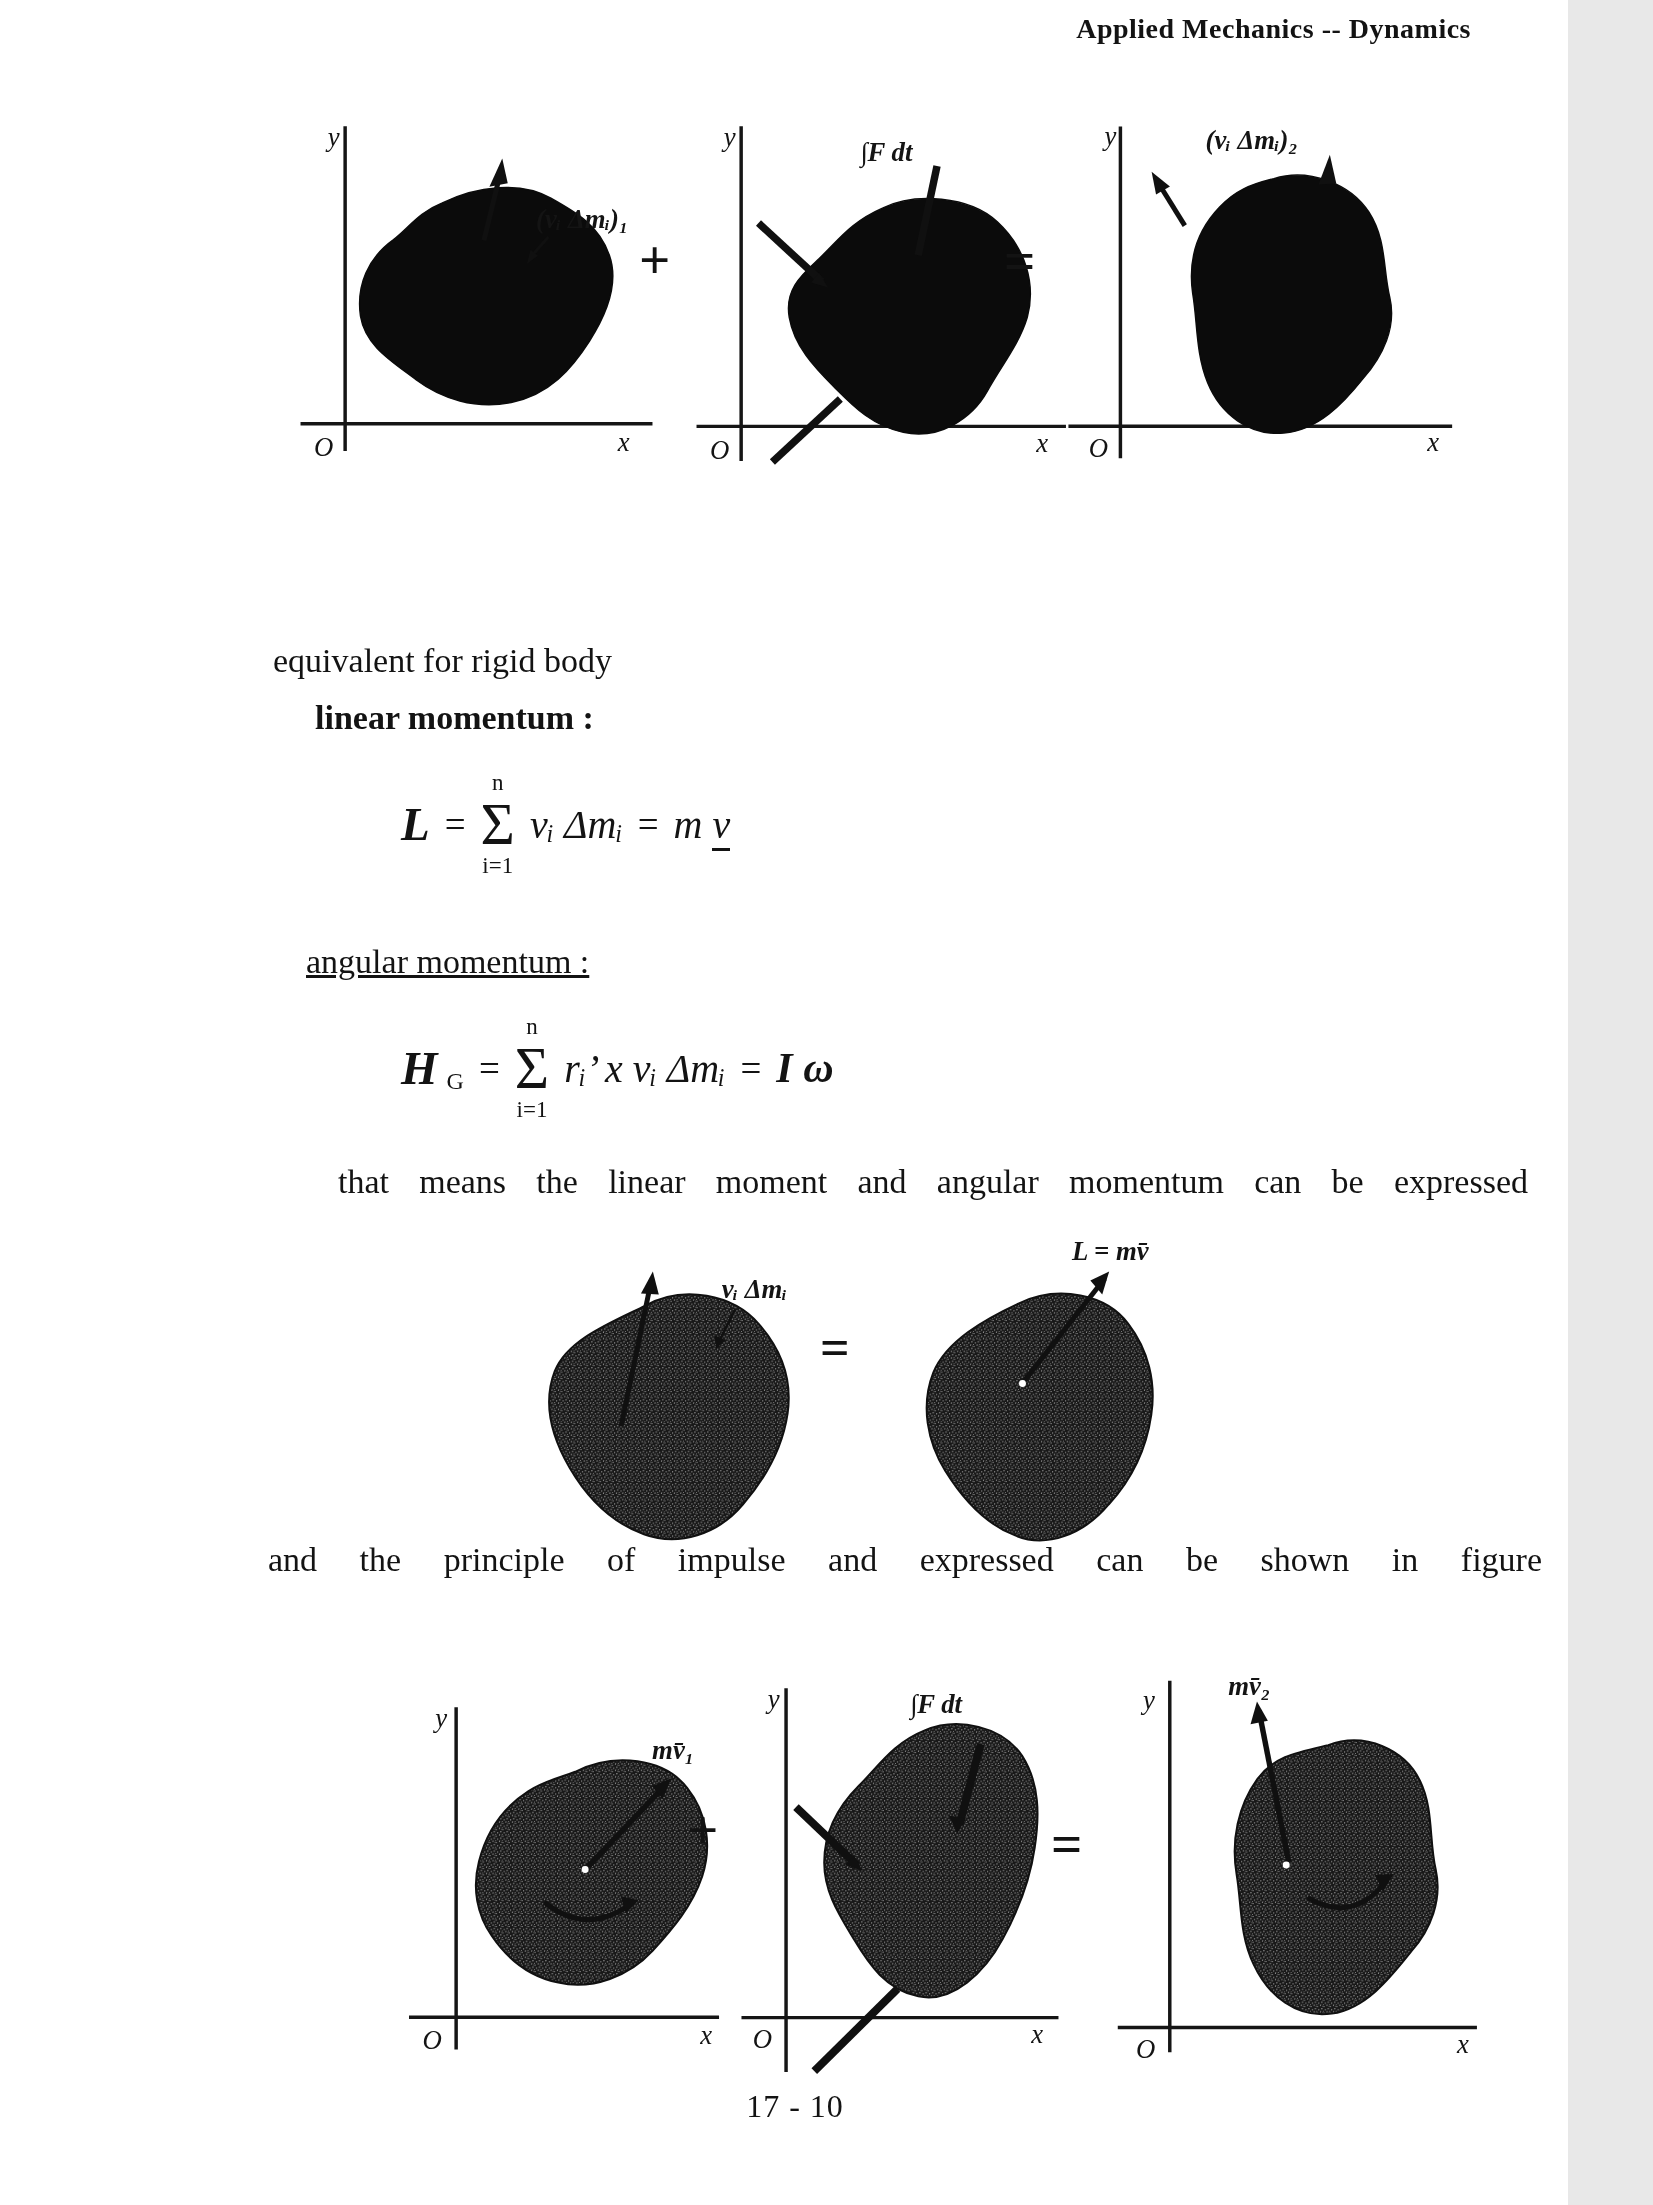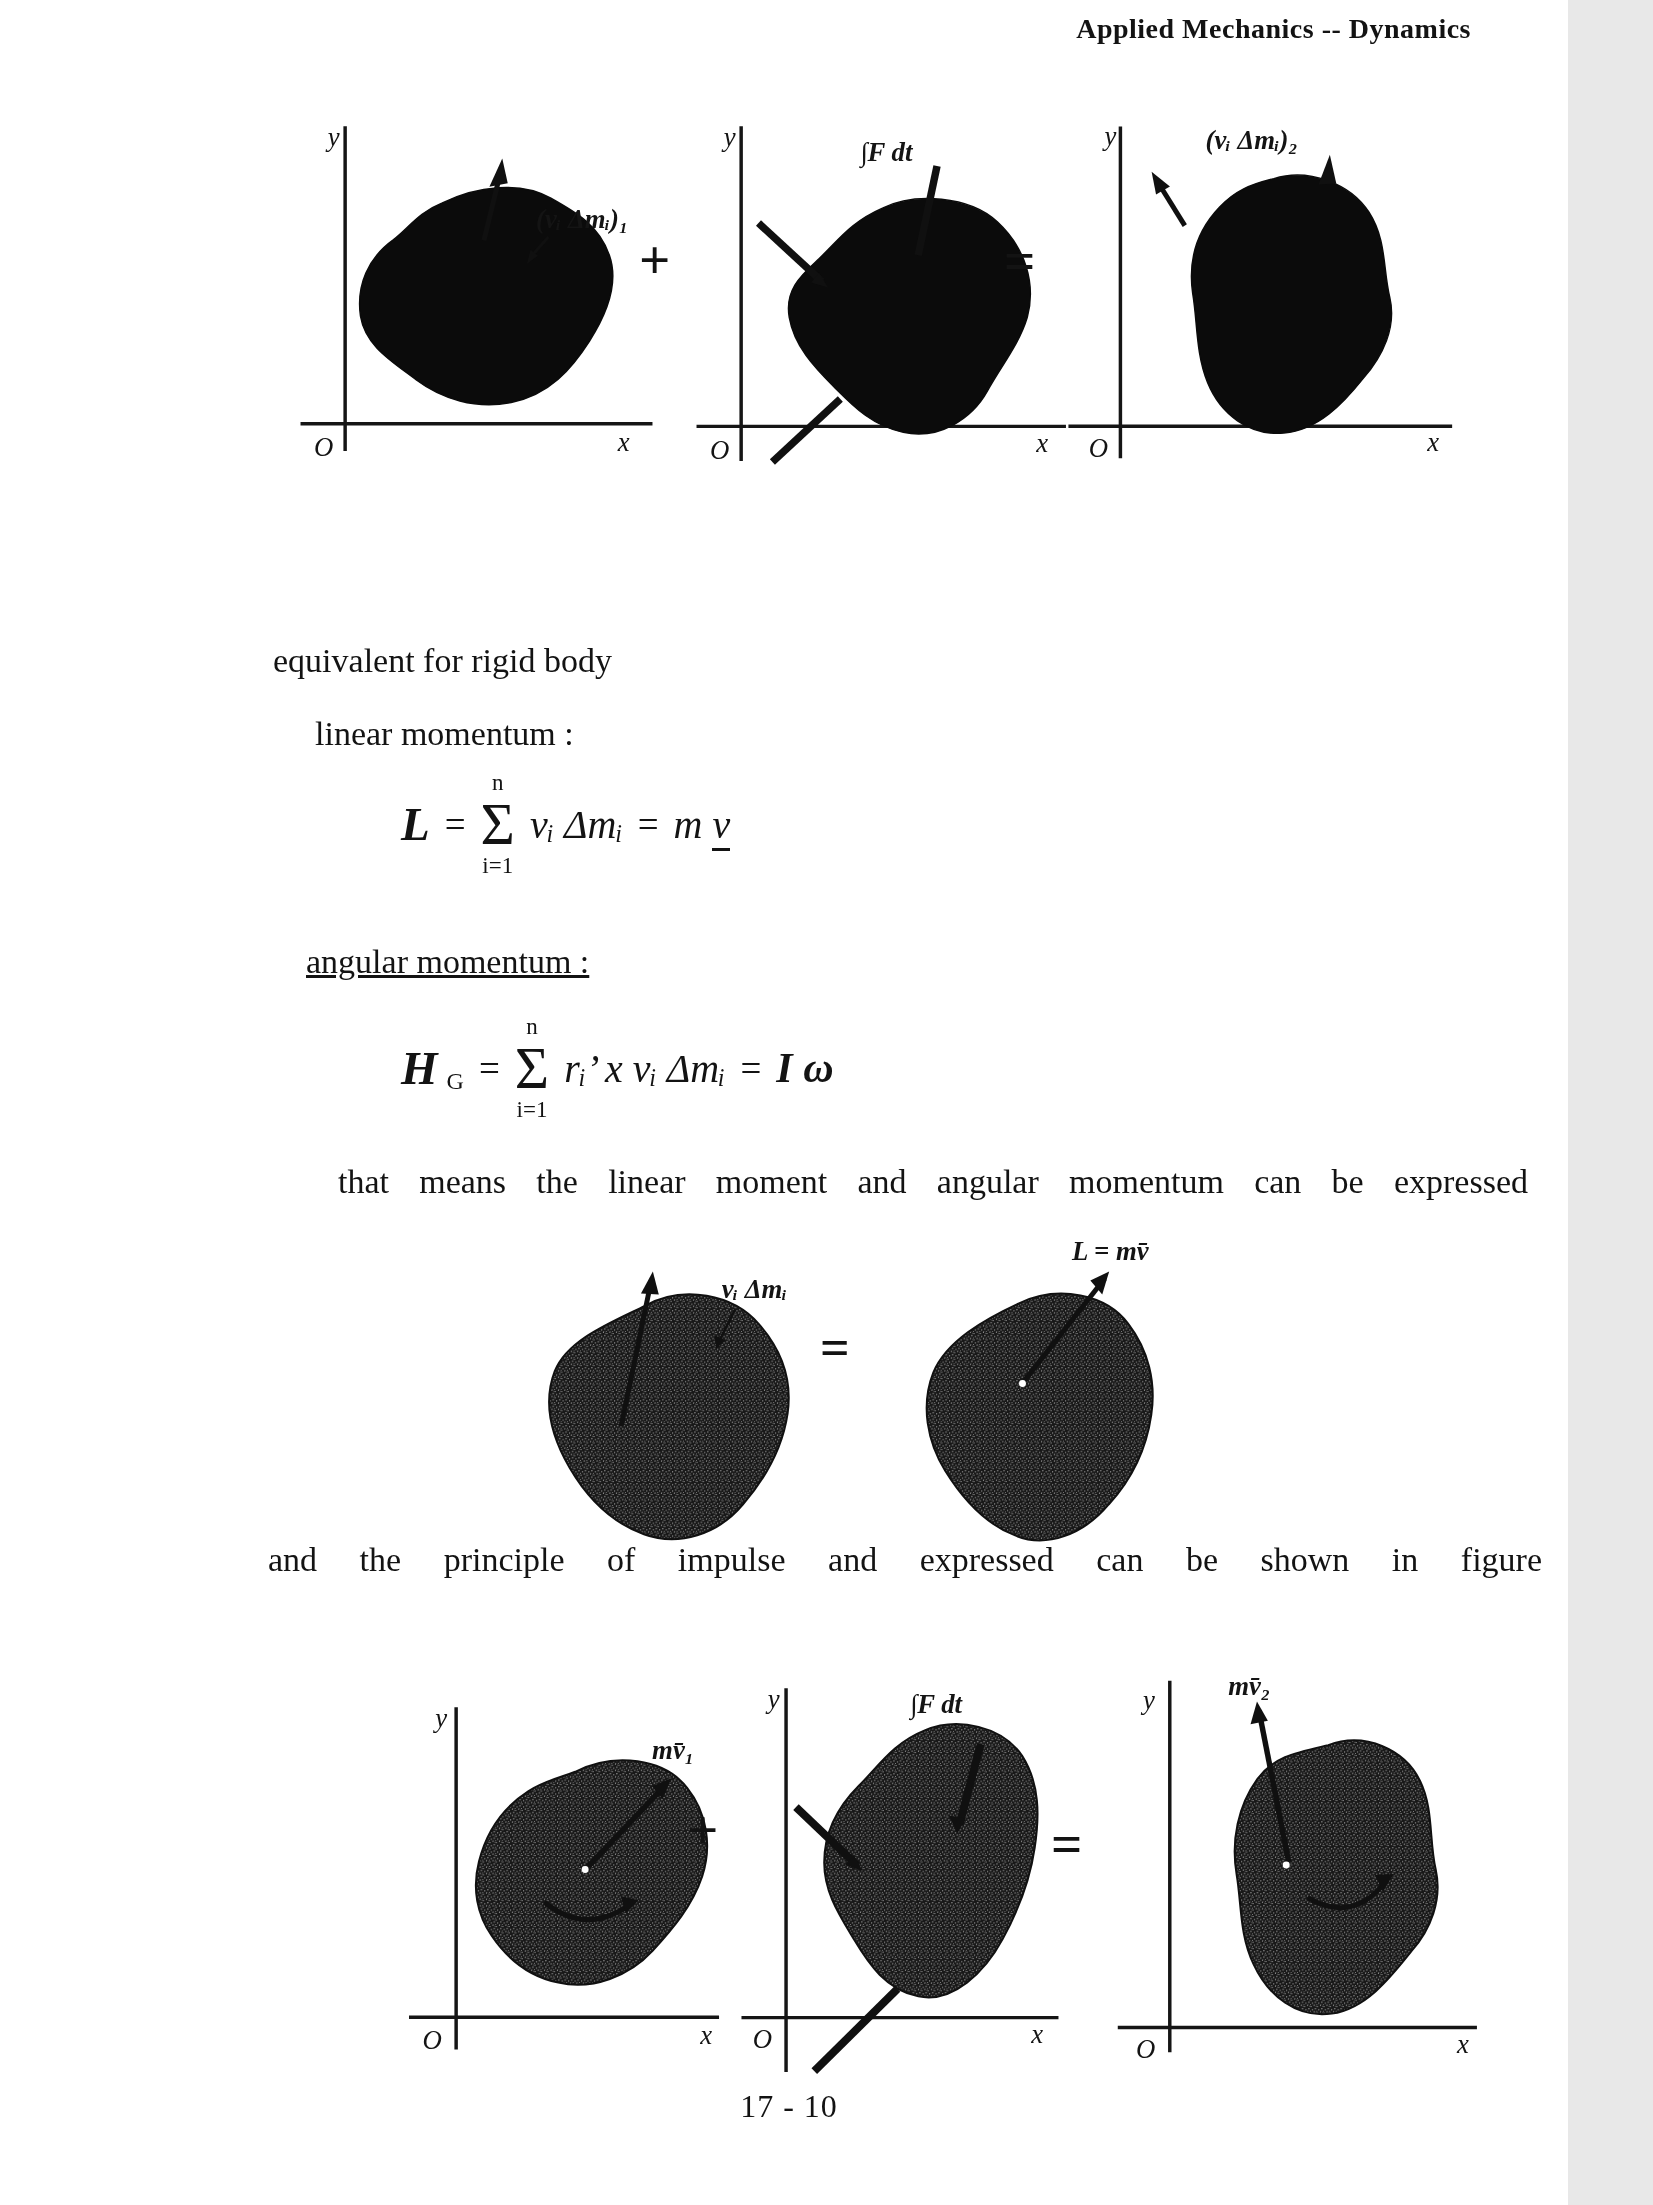--- a/index.html
+++ b/index.html
@@ -35,21 +35,21 @@
   }
   .var{font-style:italic;}
   .big{font-size:47px;font-weight:700;}
   .op{font-size:37px;}
   .sum{display:flex;flex-direction:column;align-items:center;line-height:1;}
   .sum-top,.sum-bot{font-size:23px;font-style:normal;}
   .sigma{font-size:59px;line-height:1.02;}
   .subsc{font-size:24px;transform:translateY(13px);margin-left:-6px;font-style:normal;}
   .uline{border-bottom:3px solid #131313;padding-bottom:1px;}
   .pagenum{
-    position:absolute;left:5px;top:2088px;width:100%;text-align:center;
+    position:absolute;left:11px;top:2088px;width:100%;text-align:center;
     font-size:32px;letter-spacing:1px;
   }
 </style>
 </head>
 <body>
 
 <div id="page">
 
   <div class="header">Applied Mechanics -- Dynamics</div>
 
@@ -100,21 +100,21 @@
     <polygon class="vhead" points="183,126 220,156 192,172"></polygon>
     <text class="ax" x="88" y="72">y</text>
     <text class="ax" x="740" y="690">x</text>
     <text class="ax" x="56" y="702">O</text>
     <text class="flab" x="292" y="80">(vᵢ Δmᵢ)₂</text>
   </svg>
 
 
   <div class="line" style="left:273px;top:640px;">equivalent for rigid body</div>
 
-  <div class="line" style="left:315px;top:713px;">linear momentum :</div>
+  <div class="line" style="left:315px;top:697px;font-weight:bold;">linear momentum :</div>
 
   <div class="eq" style="left:401px;top:771px;">
     <span class="var big">L</span>
     <span class="op">=</span>
     <span class="sum">
       <span class="sum-top">n</span>
       <span class="sigma">Σ</span>
       <span class="sum-bot">i=1</span>
     </span>
     <span class="var">vᵢ Δmᵢ</span>

